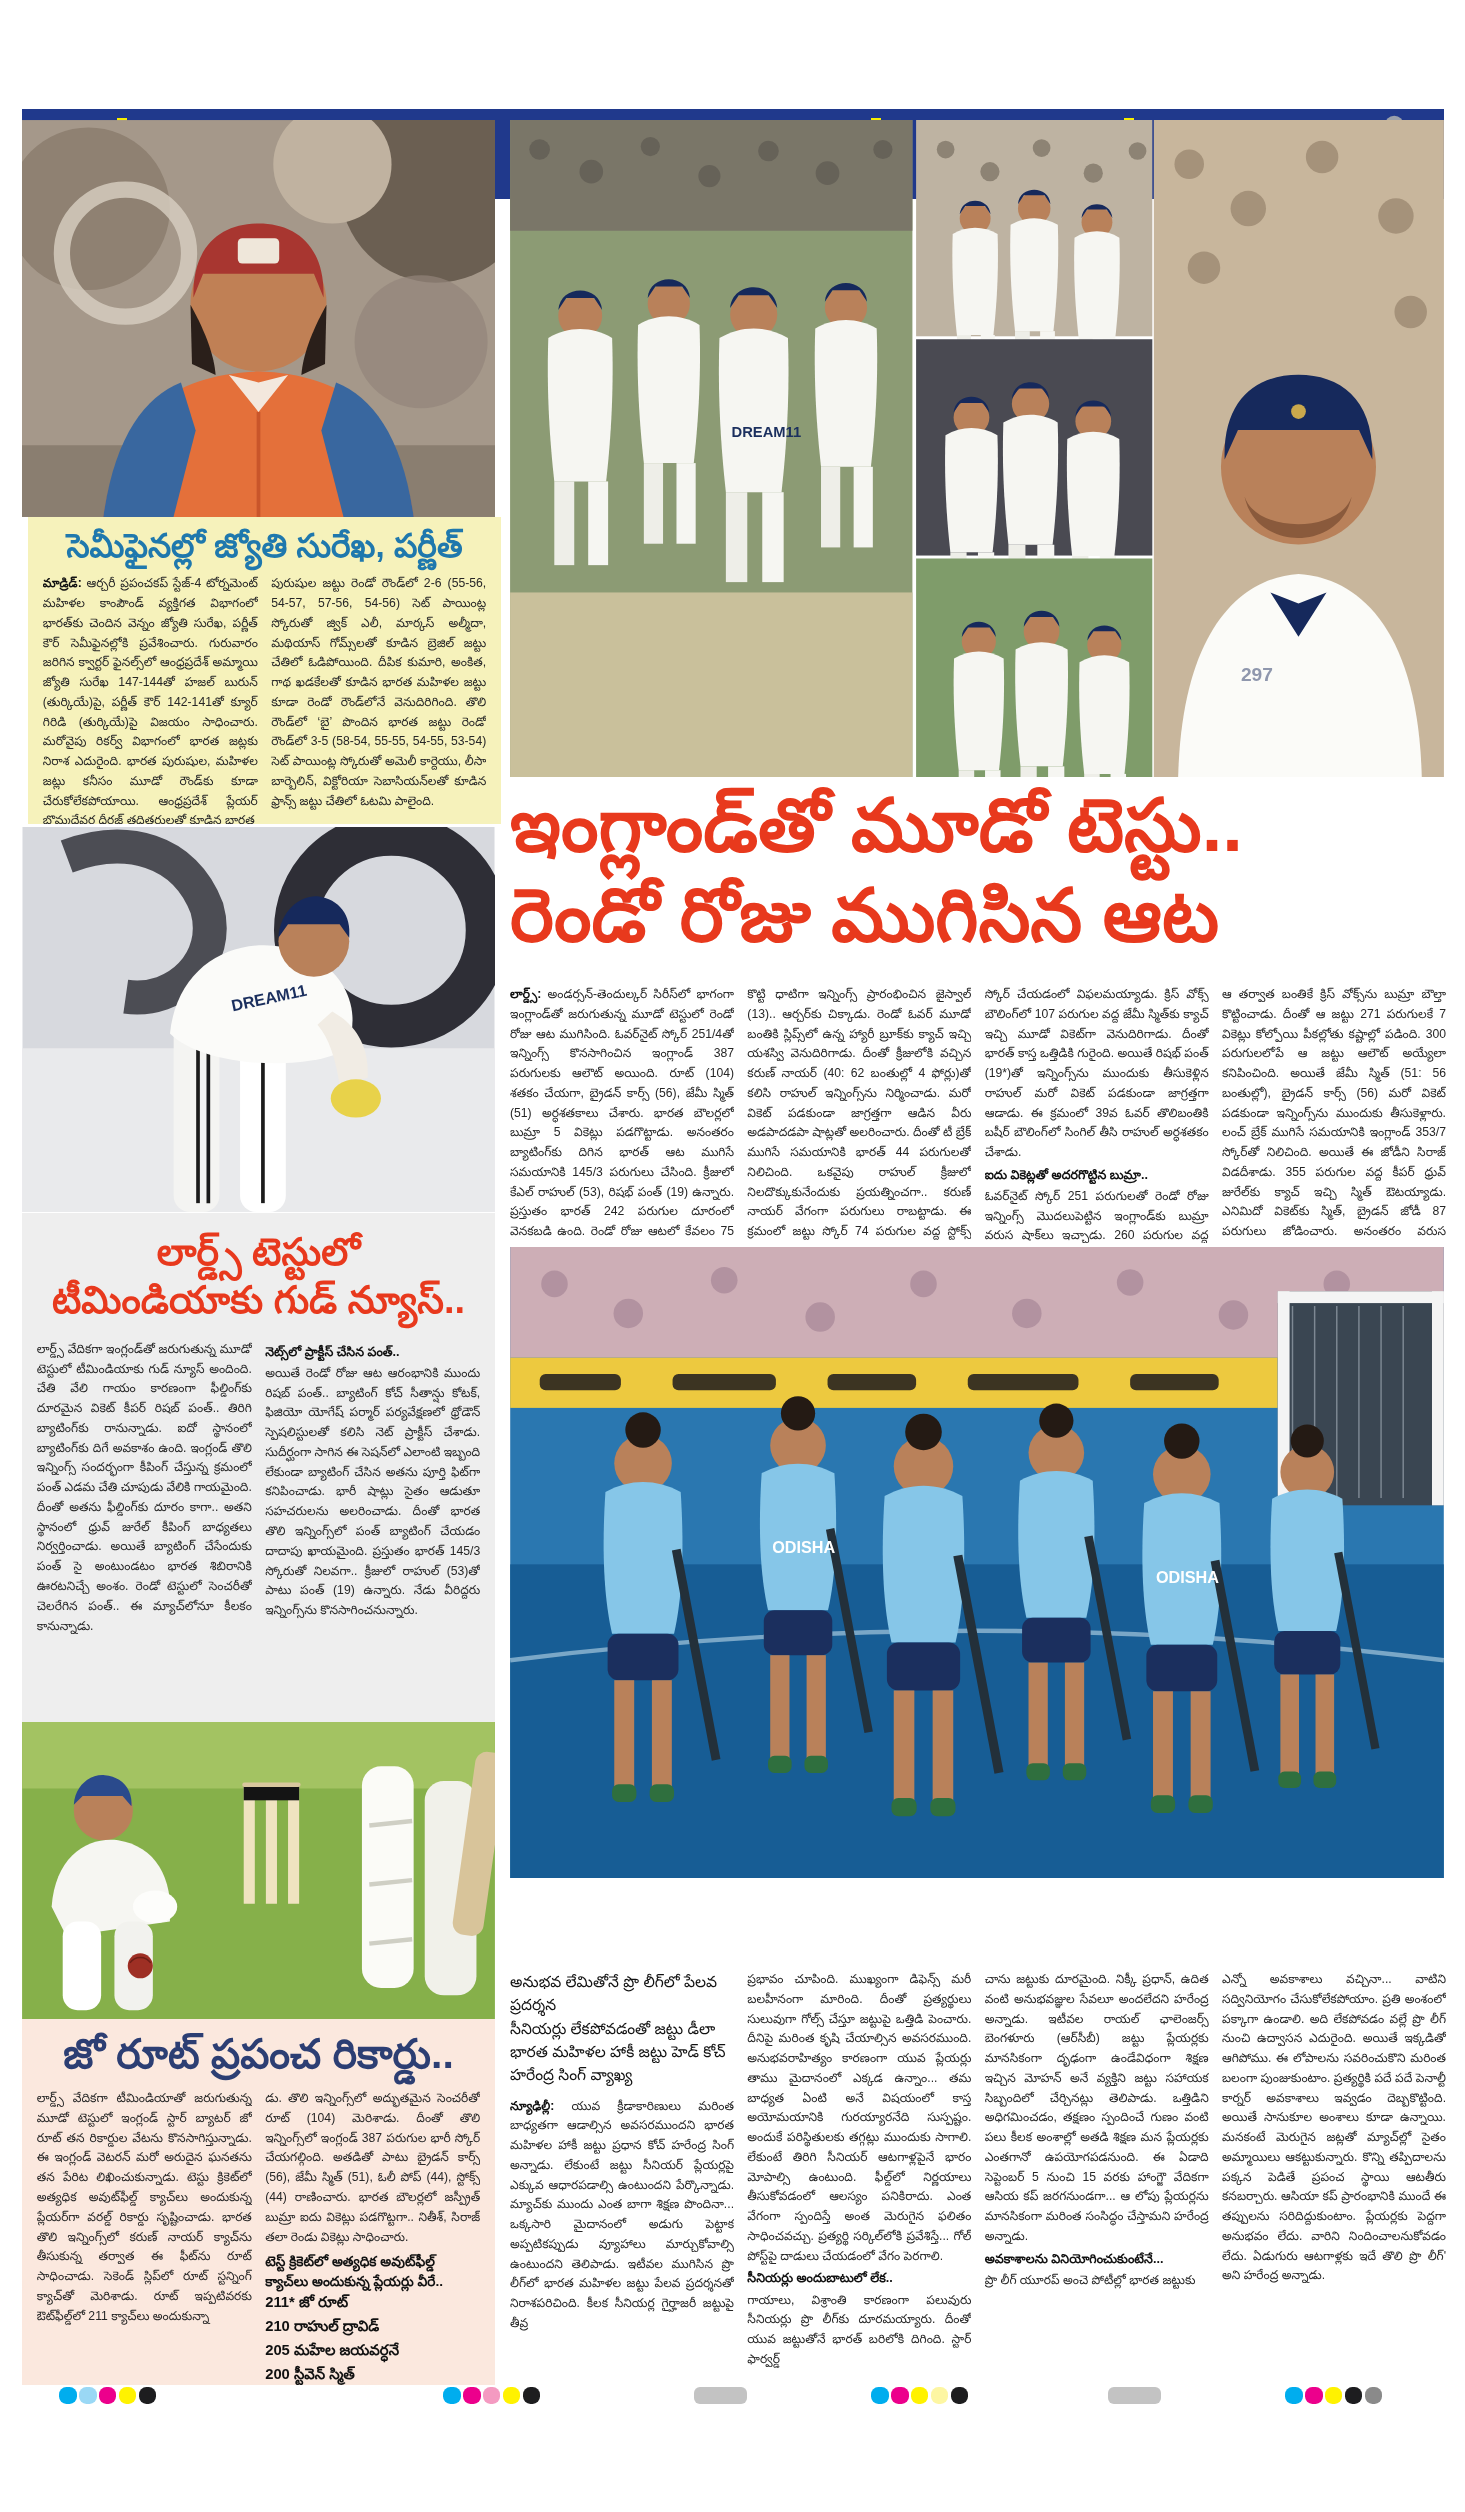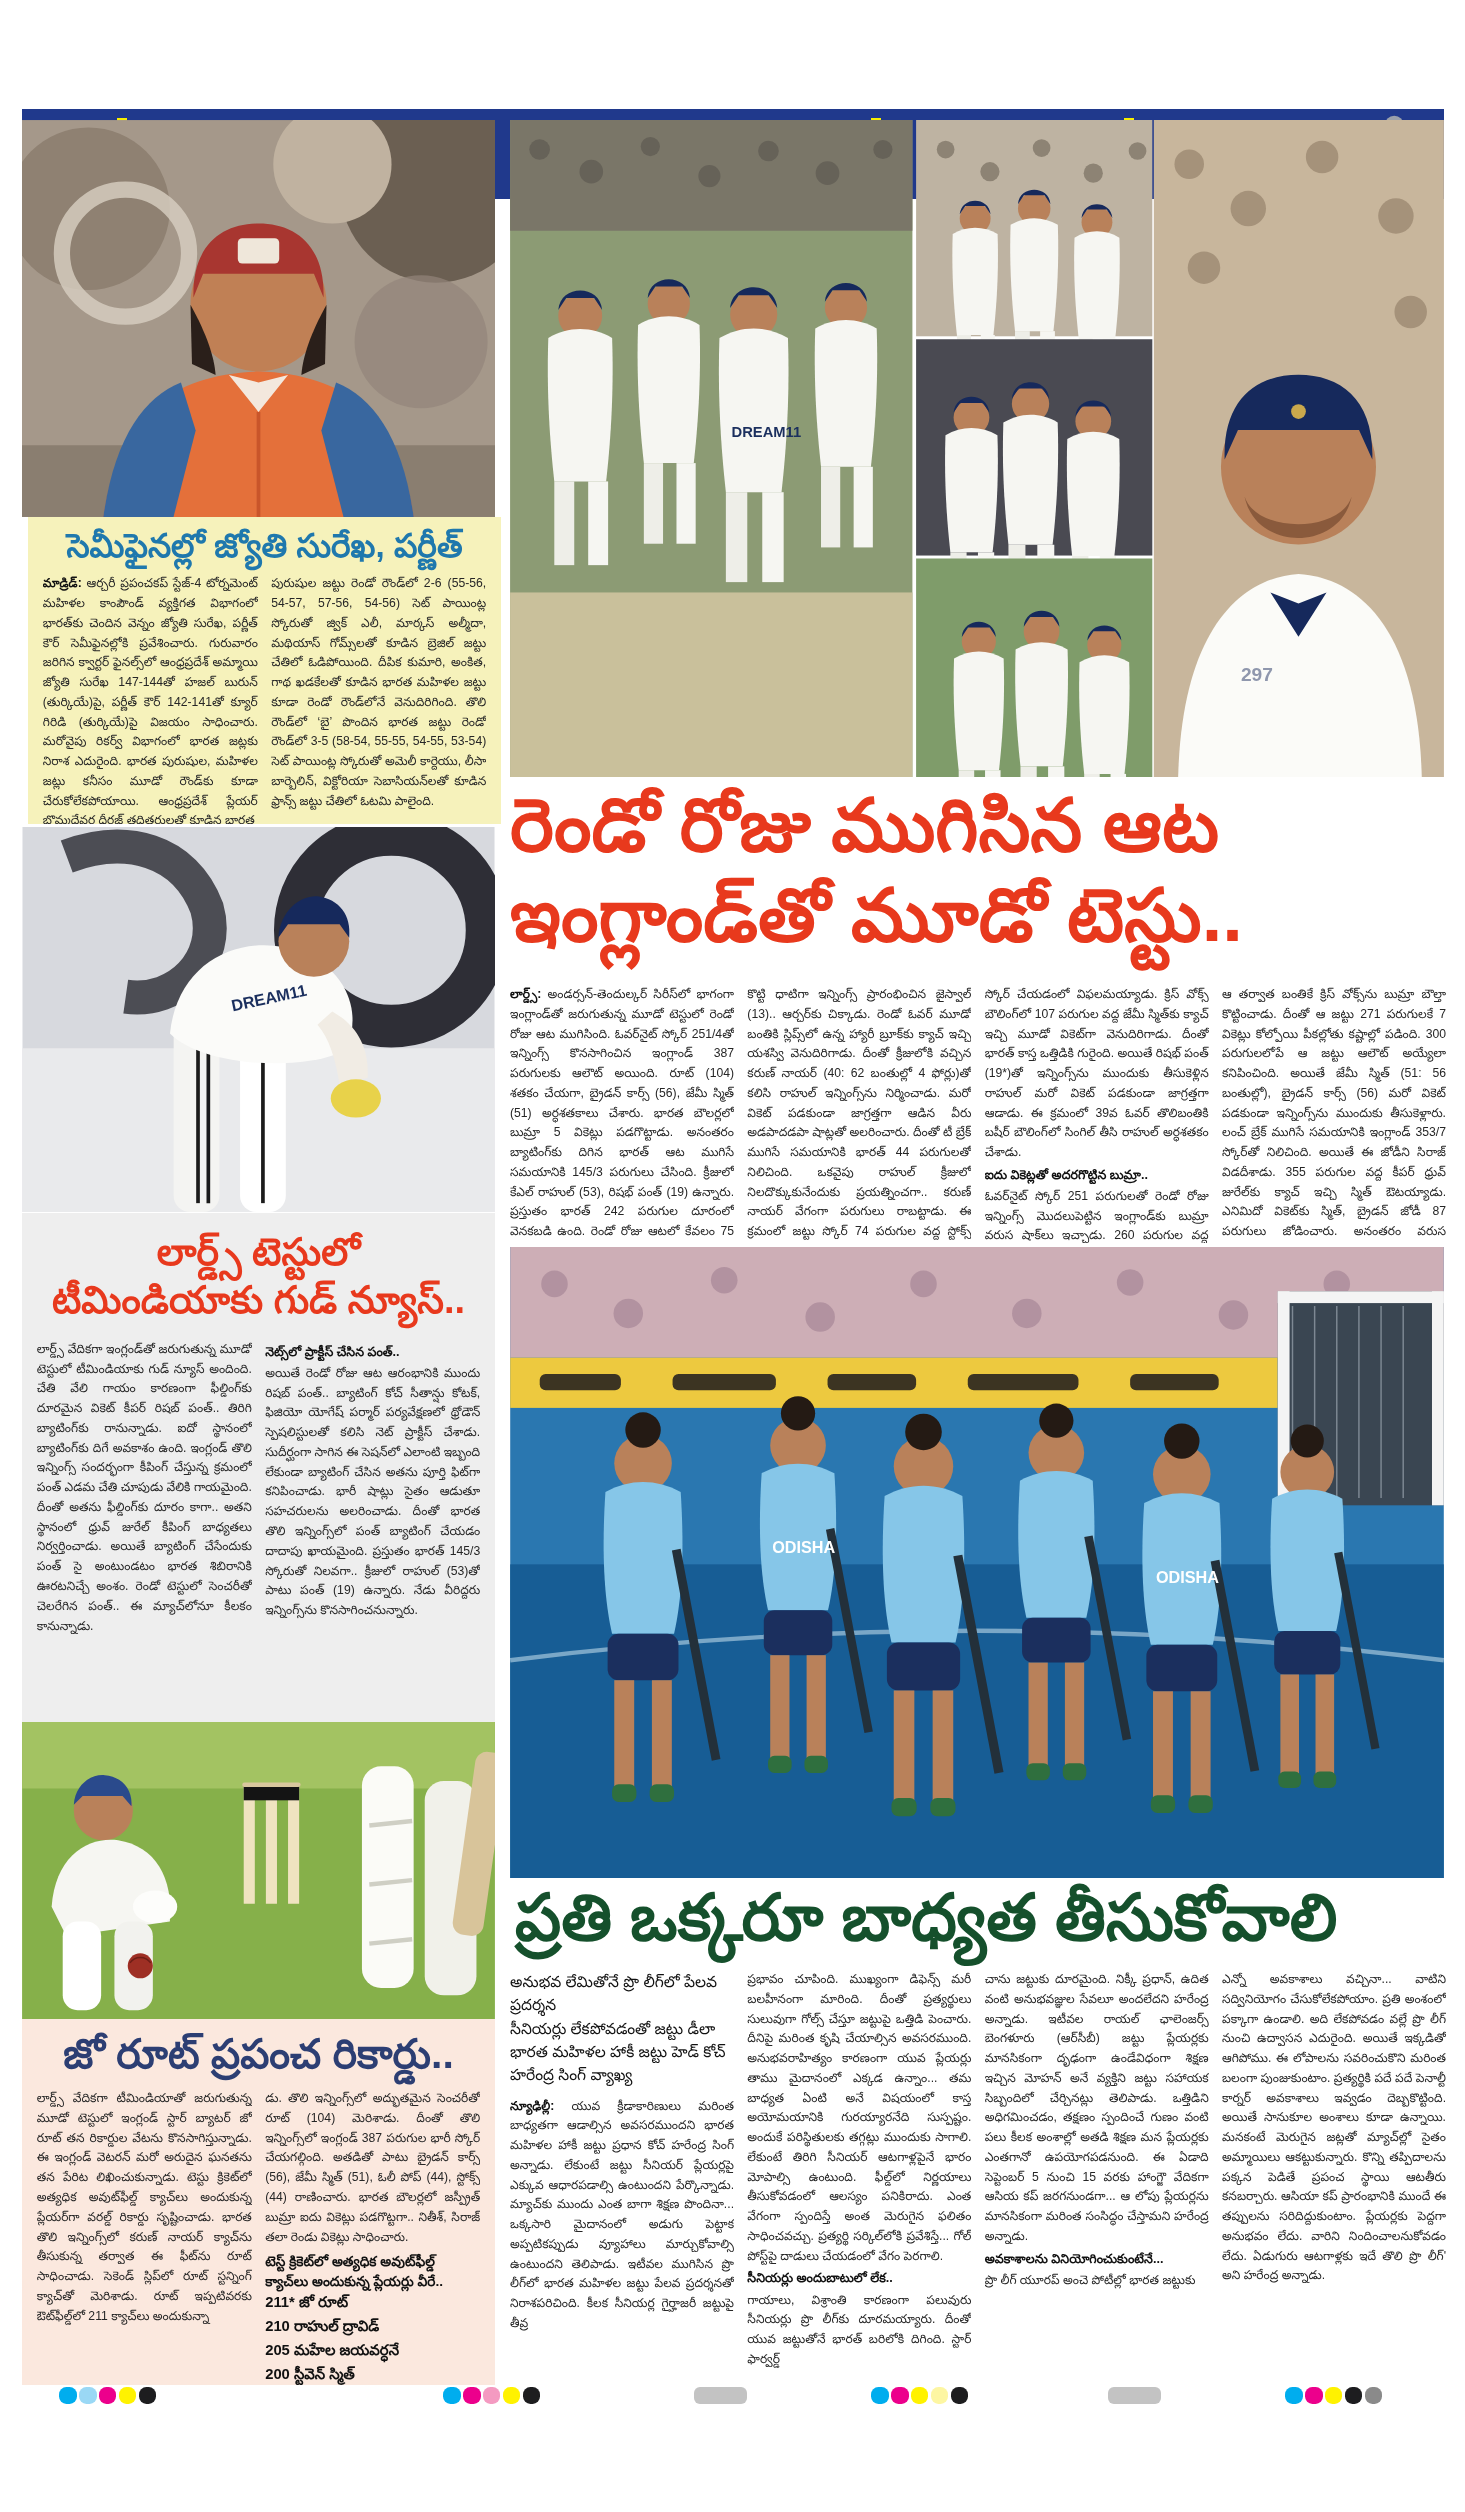--- a/index.html
+++ b/index.html
@@ -279,22 +279,22 @@
       <path d="M1030 640 L1068 700 L1106 640 L1068 655 Z" fill="#16295c"></path>
       <circle cx="1068" cy="470" r="105" fill="#b9815a"></circle>
       <path d="M968 460 C965 380 1010 345 1068 345 C1126 345 1171 380 1168 460 L1150 420 L986 420 Z" fill="#16295c"></path>
       <circle cx="1068" cy="395" r="10" fill="#caa84c"></circle>
       <path d="M995 510 C1010 560 1125 560 1140 510 C1125 585 1010 585 995 510 Z" fill="#8a5a3c"></path>
       <text x="990" y="760" font-size="26" font-weight="bold" fill="#8f97ad">297</text>
     </g>
   </svg>
 
   <div class="abs" id="test-headline">
+    <div class="h-test">ఇంగ్లాండ్‌తో మూడో టెస్టు..</div>
     <div class="h-test">రెండో రోజు ముగిసిన ఆట</div>
-    <div class="h-test">ఇంగ్లాండ్‌తో మూడో టెస్టు..</div>
   </div>
 
   <div class="abs clip" id="test-article">
     <div class="four-cols">
       <div class="col">
         <div class="body-txt">
           <span class="dateline">లార్డ్స్:</span>
           <span>అండర్సన్-తెందుల్కర్ సిరీస్‌లో భాగంగా ఇంగ్లాండ్‌తో జరుగుతున్న మూడో టెస్టులో రెండో రోజు ఆట ముగిసింది. ఓవర్‌నైట్ స్కోర్ 251/4తో ఇన్నింగ్స్ కొనసాగించిన ఇంగ్లాండ్ 387 పరుగులకు ఆలౌట్ అయింది. రూట్ (104) శతకం చేయగా, బ్రైడన్ కార్స్ (56), జేమీ స్మిత్ (51) అర్ధశతకాలు చేశారు. భారత బౌలర్లలో బుమ్రా 5 వికెట్లు పడగొట్టాడు. అనంతరం బ్యాటింగ్‌కు దిగిన భారత్ ఆట ముగిసే సమయానికి 145/3 పరుగులు చేసింది. క్రీజులో కేఎల్ రాహుల్ (53), రిషభ్ పంత్ (19) ఉన్నారు. ప్రస్తుతం భారత్ 242 పరుగుల దూరంలో వెనకబడి ఉంది. రెండో రోజు ఆటలో కేవలం 75 ఓవర్లే వేశారు.</span>
         </div>
 
@@ -362,23 +362,20 @@
     <use href="#hky" transform="translate(180 470) scale(1.5)"></use>
     <use href="#hky" transform="translate(390 440) scale(1.45)"></use>
     <use href="#hky" transform="translate(560 480) scale(1.55)"></use>
     <use href="#hky" transform="translate(740 450) scale(1.45)"></use>
     <use href="#hky" transform="translate(910 485) scale(1.5)"></use>
     <use href="#hky" transform="translate(1080 470) scale(1.4)"></use>
     <text x="355" y="415" font-size="22" font-weight="bold" fill="#ffffff">ODISHA</text>
     <text x="875" y="455" font-size="22" font-weight="bold" fill="#ffffff">ODISHA</text>
   </svg>
 
-  <div class="abs" id="hockey-headline">
-    <div class="h-hockey">ప్రతి ఒక్కరూ బాధ్యత తీసుకోవాలి</div>
-  </div>
 
   <div class="abs clip" id="hockey-article">
     <div class="four-cols">
       <div class="col">
         <div id="hockey-intro">
           <div class="intro-line">అనుభవ లేమితోనే ప్రొ లీగ్‌లో పేలవ ప్రదర్శన</div>
           <div class="intro-line c">సీనియర్లు లేకపోవడంతో జట్టు డీలా</div>
           <div class="intro-line">భారత మహిళల హాకీ జట్టు హెడ్ కోచ్</div>
           <div class="intro-line c">హరేంద్ర సింగ్ వ్యాఖ్య</div>
         </div>

